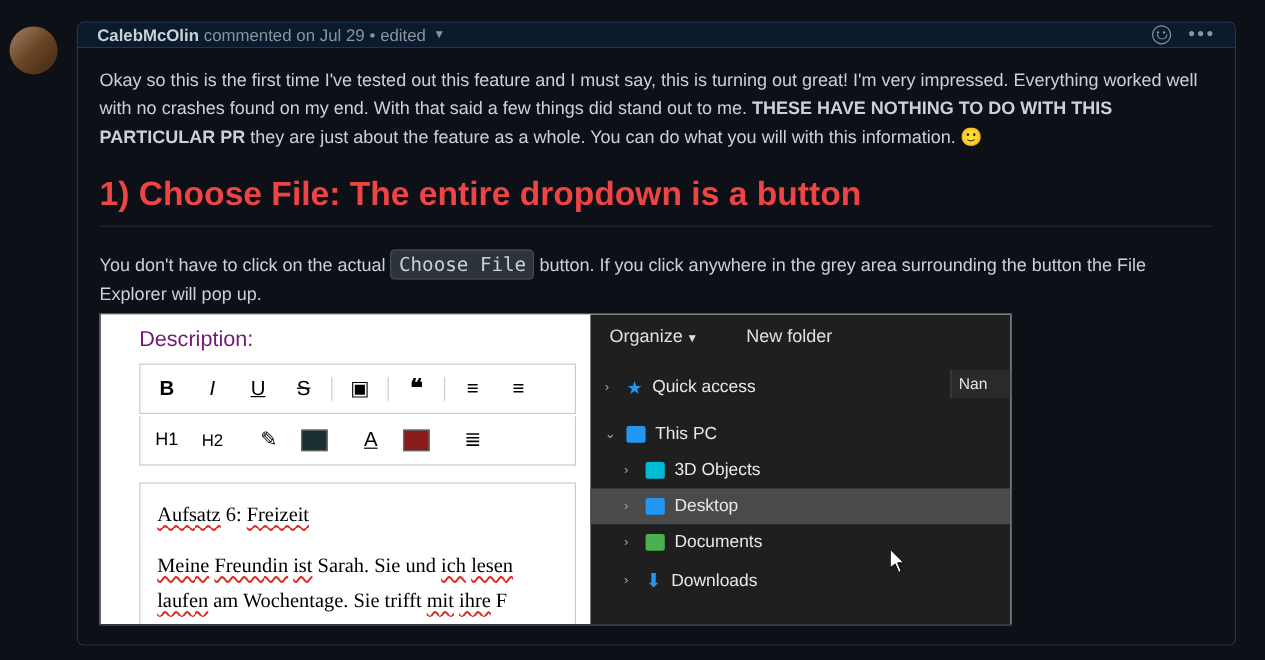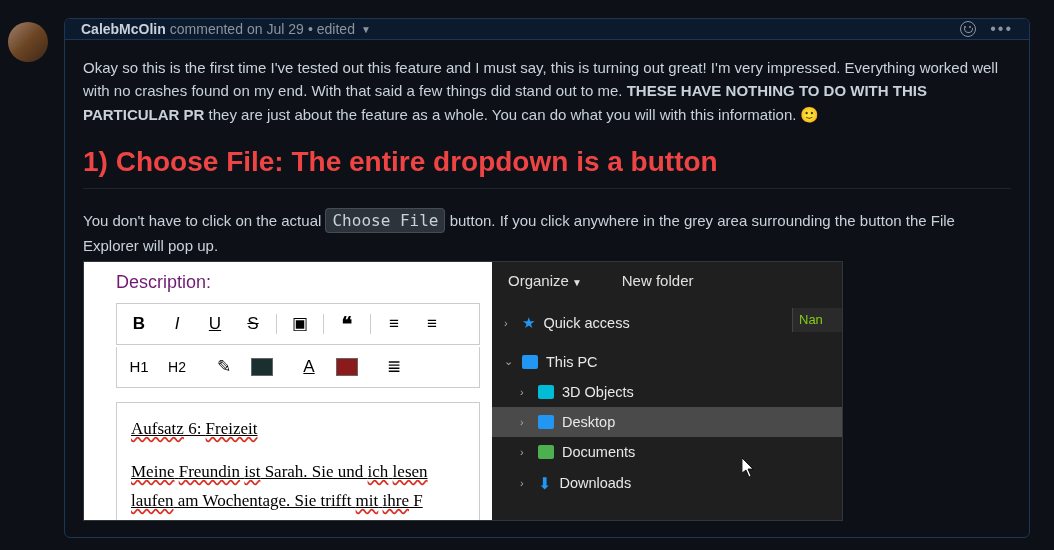--- a/index.html
+++ b/index.html
@@ -90,21 +90,21 @@
   .tbtn {
     width: 36px; height: 28px; display: flex; align-items: center; justify-content: center;
     font-size: 17px; color: #000; position: relative;
   }
   .tsep { width: 1px; background: #ccc; margin: 4px 3px; }
   .sw-dark { width: 22px; height: 18px; background: #1a3030; border: 1px solid #666; }
   .sw-red { width: 22px; height: 18px; background: #8b1a1a; border: 1px solid #666; }
   .second-row { display: flex; gap: 2px; margin-top: 2px; border: 1px solid #ccc; border-top: none; padding: 6px 4px; align-items: center; }
   .content-box {
     border: 1px solid #ccc; margin-top: 14px; padding: 12px 14px;
-    font-size: 17px; color: #000; font-family: Georgia, serif; line-height: 1.7; text-decoration: underline;
+    font-size: 17px; color: #000; font-family: Georgia, serif; line-height: 1.7;
   }
   .spellerr {
     text-decoration: underline wavy #d93025;
     text-underline-offset: 3px;
   }
   .explorer-pane {
     position: absolute; right: 0; top: 0; width: 350px; height: 100%;
     background: #1f1f1f; color: #fff; font-size: 14px;
   }
   .explorer-top {
@@ -121,21 +121,21 @@
   .tree-arrow { color: #aaa; font-size: 11px; width: 10px; }
   .tree-icon { width: 16px; height: 14px; display: inline-block; }
   .ico-star { color: #2196f3; font-size: 15px; }
   .ico-pc { background: #2196f3; border-radius: 2px; }
   .ico-3d { background: #00bcd4; border-radius: 2px; }
   .ico-desk { background: #2196f3; border-radius: 2px; }
   .ico-doc { background: #4caf50; border-radius: 2px; }
   .ico-dl { color: #2196f3; font-size: 16px; }
   .col-line {
     position: absolute; right: 0; top: 46px; width: 50px; height: 24px;
-    background: #2a2a2a; color: #84cc16; font-size: 13px; padding: 4px 6px;
+    background: #2a2a2a; color: #e5e5e5; font-size: 13px; padding: 4px 6px;
     border-left: 1px solid #444;
   }
   .cursor {
     position: absolute; width: 14px; height: 20px;
     pointer-events: none;
   }
   .cursor svg { width: 14px; height: 20px; }
   .emoji { font-size: 15px; }
 </style>
 </head>

